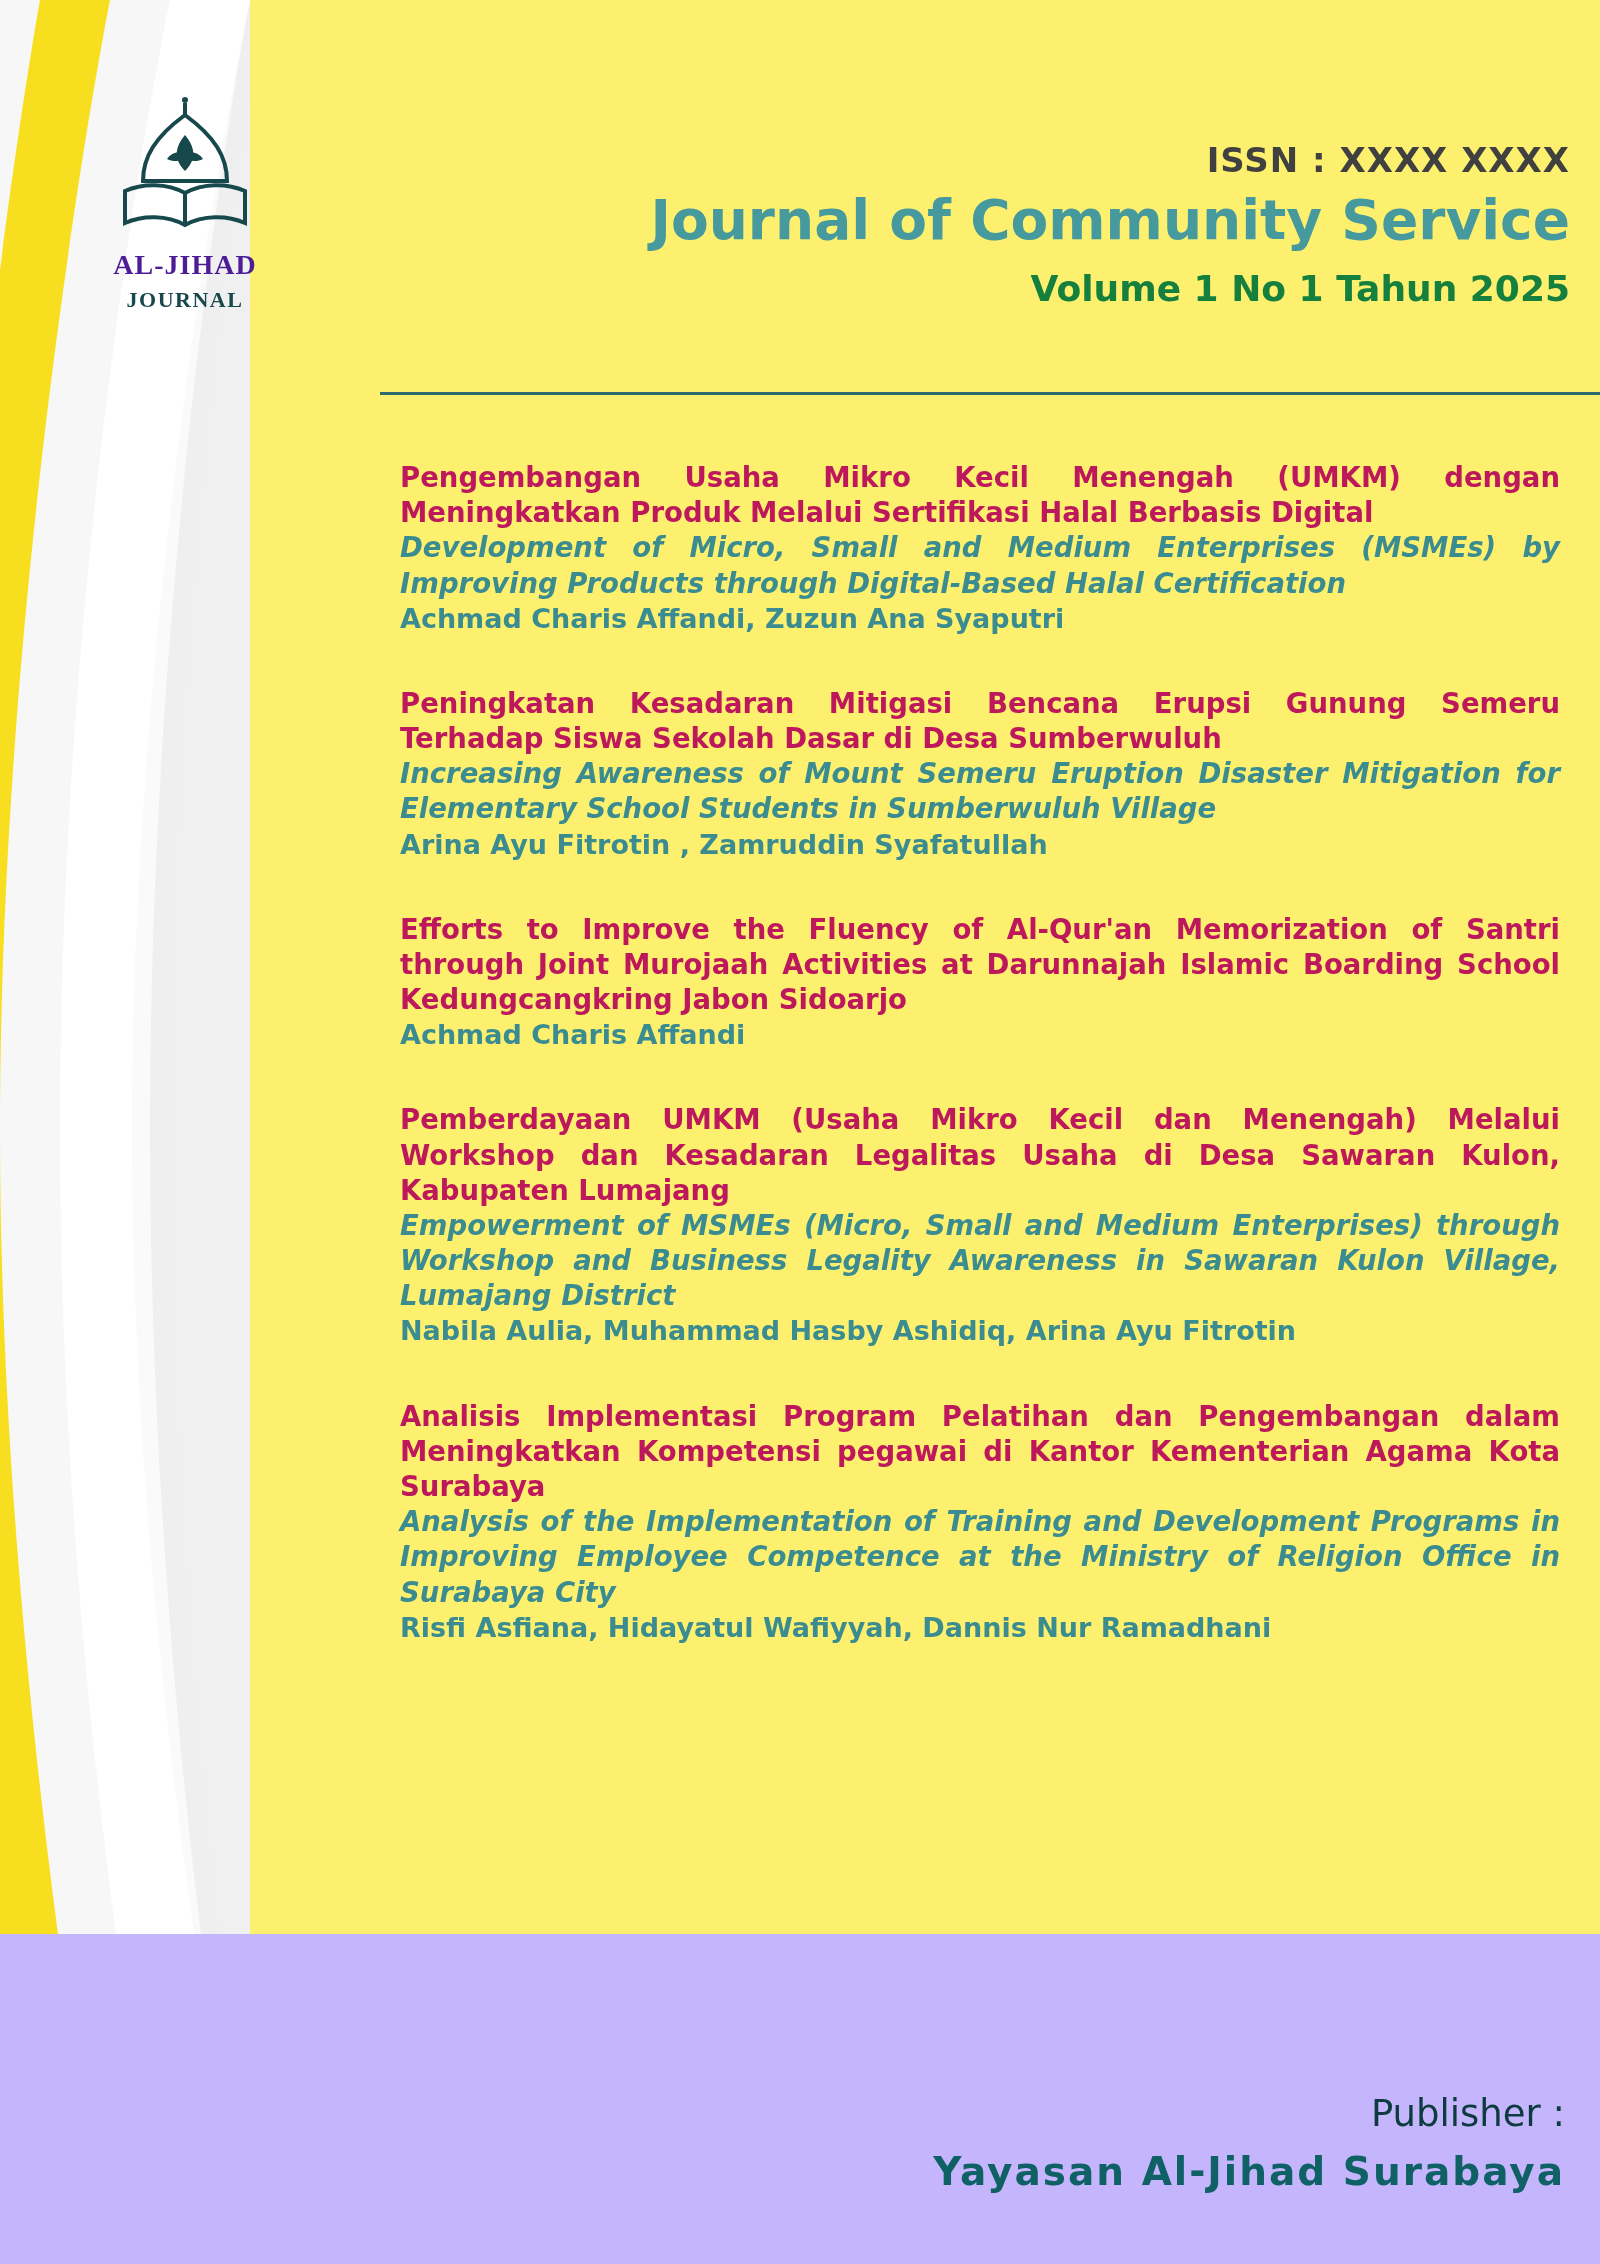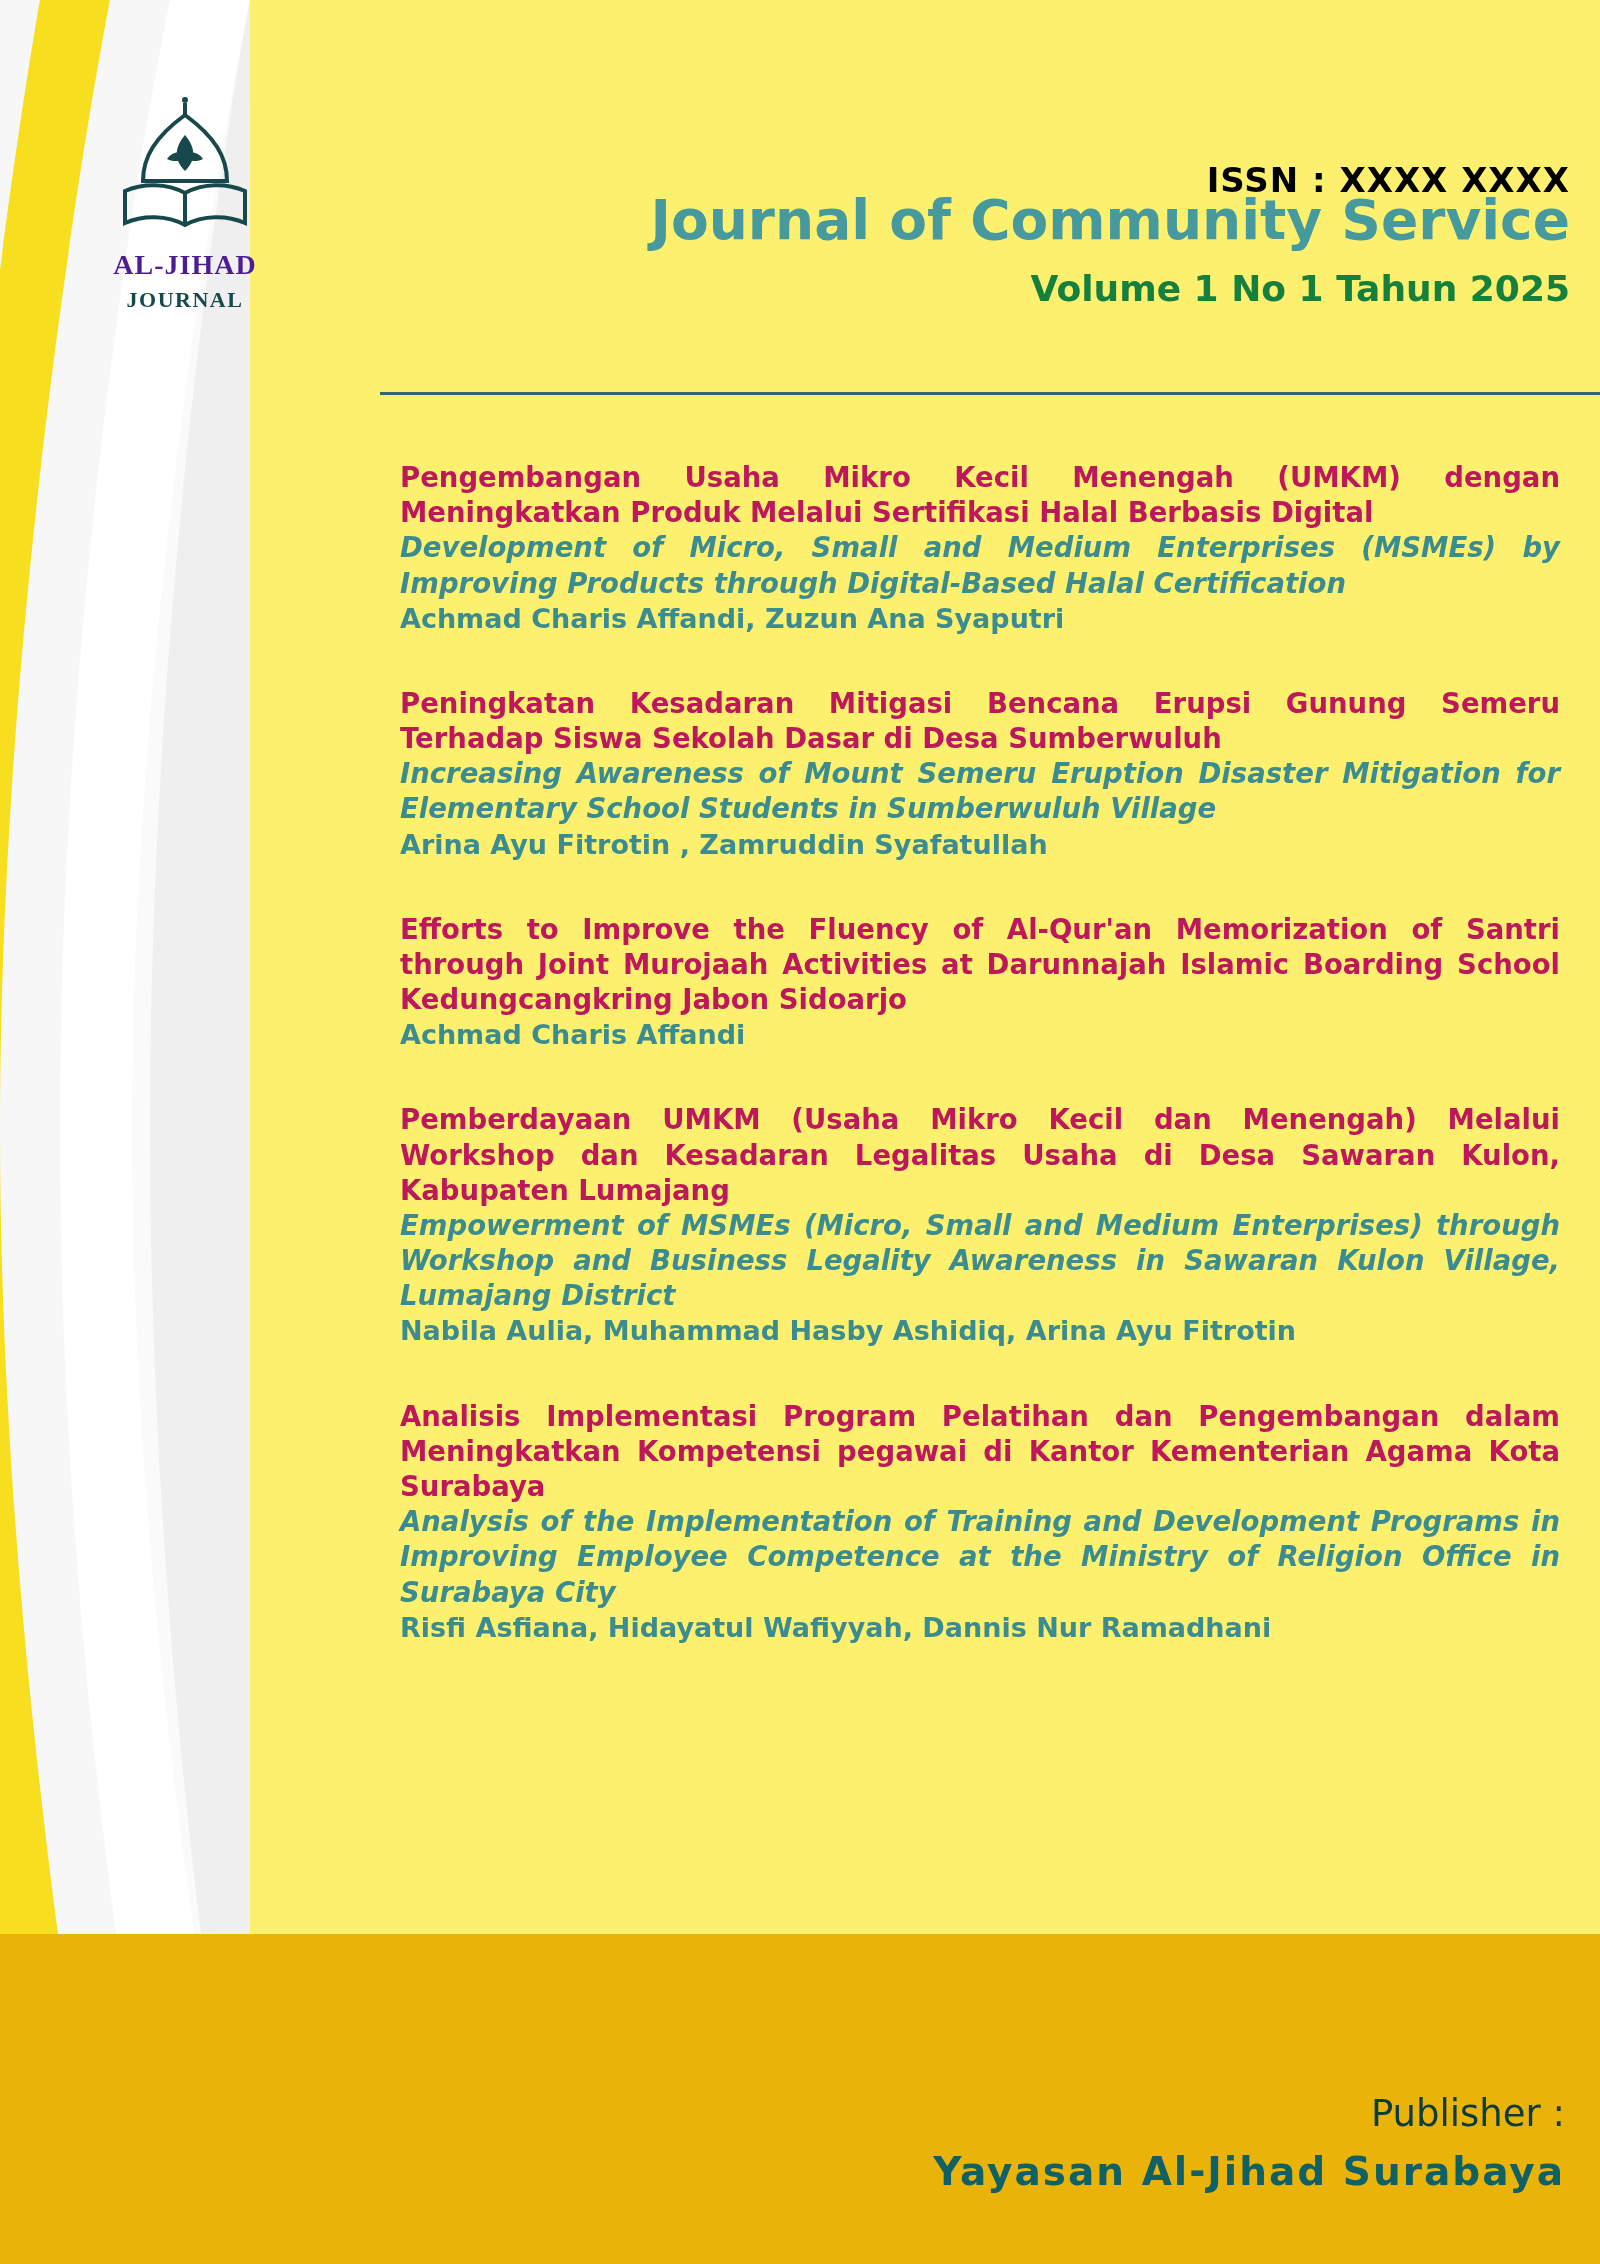--- a/index.html
+++ b/index.html
@@ -45,24 +45,23 @@
     height: 395px;
     border-bottom: 3px solid #2d6a6d;
     box-sizing: border-box;
   }
   .issn {
     position: absolute;
     right: 30px;
     top: 140px;
     font-size: 34px;
     font-weight: bold;
-    color: #000000;
+    color: #404040;
     letter-spacing: 1px;
     text-align: right;
-    margin-top: 20px;
   }
   .journal-title {
     position: absolute;
     right: 30px;
     top: 188px;
     font-size: 55px;
     font-weight: bold;
     color: #46999c;
     text-align: right;
     white-space: nowrap;
@@ -142,21 +141,21 @@
     line-height: 1.3;
   }
 
   
   .footer {
     position: absolute;
     left: 0;
     bottom: 0;
     width: 1600px;
     height: 330px;
-    background: #eab308;
+    background: #c4b5fd;
   }
   .footer-inner {
     position: absolute;
     right: 35px;
     bottom: 70px;
     text-align: right;
   }
   .publisher-label {
     font-size: 37px;
     color: #0d3b3f;

